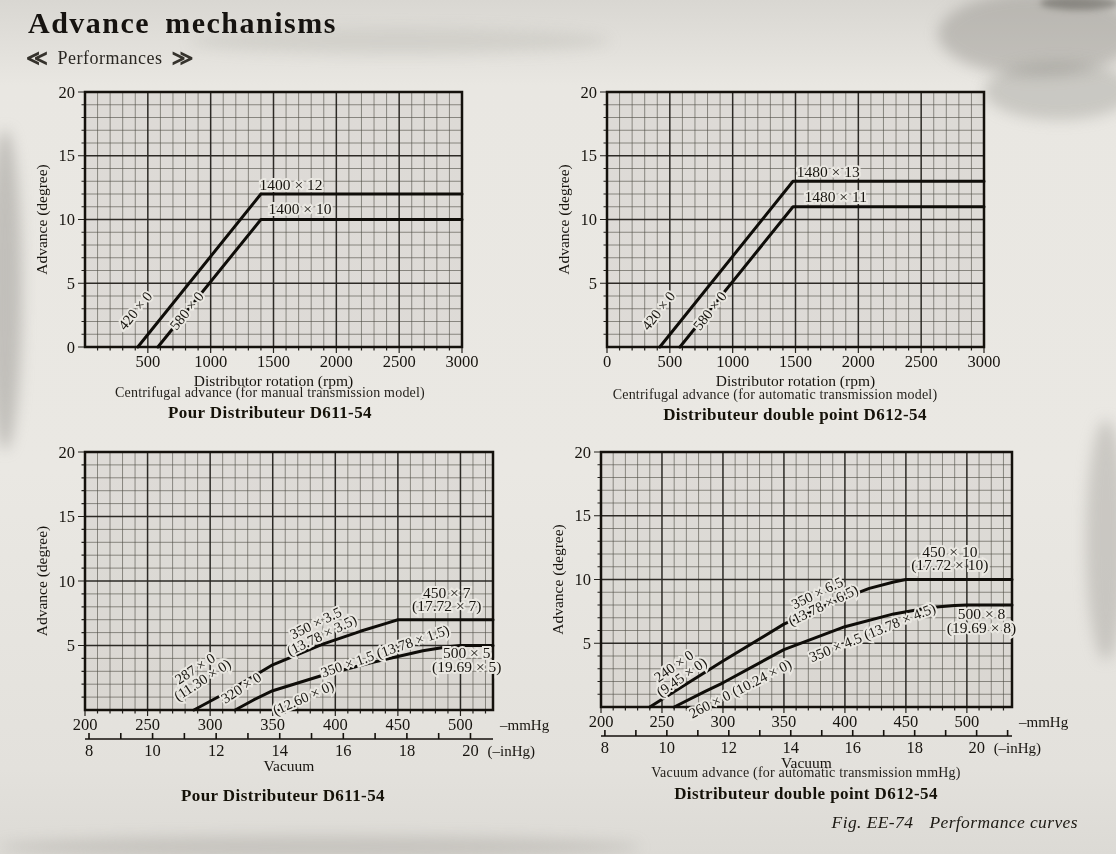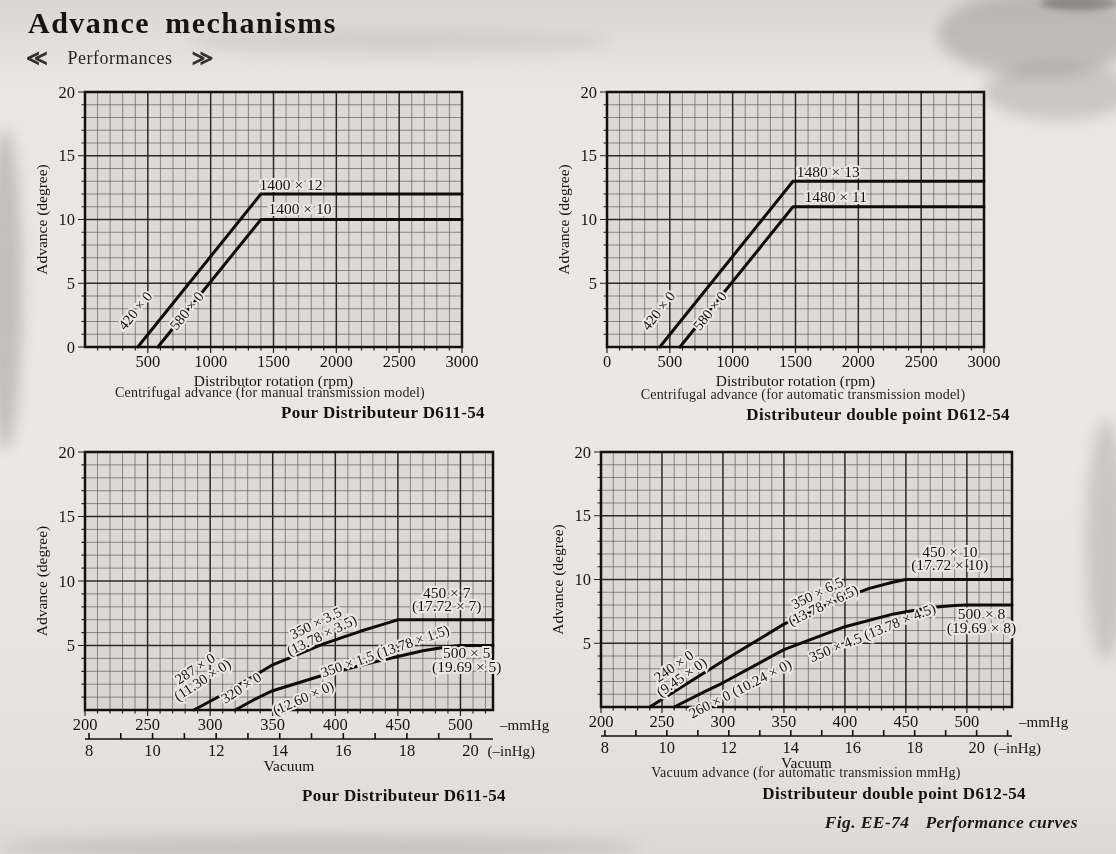--- a/index.html
+++ b/index.html
@@ -11,26 +11,26 @@
   .b2{left:984px;top:62px;width:150px;height:58px;background:rgba(130,128,122,.30);}
   .b3{left:-12px;top:130px;width:34px;height:320px;background:rgba(138,136,130,.42);}
   .b4{left:1086px;top:420px;width:40px;height:240px;background:rgba(146,144,138,.36);}
   .b5{left:190px;top:28px;width:420px;height:26px;background:rgba(160,158,150,.22);}
   .b6{left:0px;top:836px;width:640px;height:22px;background:rgba(148,146,140,.30);}
   .b7{left:1040px;top:-4px;width:80px;height:14px;background:rgba(88,86,80,.5);filter:blur(3px);}
   h1{position:absolute;left:28px;top:6px;margin:0;font-size:30px;font-weight:bold;
      letter-spacing:1.5px;word-spacing:6px;color:#161310;}
   .subtitle{position:absolute;left:26px;top:46px;font-size:18px;letter-spacing:.5px;color:#2a2722;}
   .subtitle .br{font-size:21px;font-weight:bold;color:#35322c;vertical-align:-1px;}
-  .subtitle .st{margin:0 14px;}
+  .subtitle .st{margin:0 4px;}
   figure{position:absolute;margin:0;}
   figure svg{display:block;}
   .cap{position:absolute;text-align:center;font-size:14px;color:#211e19;letter-spacing:.2px;}
-  .cap.bold{font-size:17px;font-weight:bold;color:#151209;letter-spacing:.4px;text-align:right;}
-  .figcap{position:absolute;top:812px;right:38px;font-style:italic;font-weight:700;
+  .cap.bold{font-size:17px;font-weight:bold;color:#151209;letter-spacing:.4px;}
+  .figcap{position:absolute;top:812px;right:38px;font-style:italic;font-weight:400;
           font-size:17.5px;color:#1d1a14;letter-spacing:.4px;}
   .figcap .t{margin-left:16px;}
 </style>
 </head>
 <body>
 
 <div class="page">
   <div class="blob b1"></div>
   <div class="blob b2"></div>
   <div class="blob b3"></div>
@@ -179,21 +179,21 @@
         <text text-anchor="middle" fill="#17140f" font-family="&quot;Liberation Serif&quot;,&quot;DejaVu Serif&quot;,serif" font-size="14.5" stroke="#e9e7e1" stroke-width="4" paint-order="stroke" transform="translate(196.5,253.0) rotate(-27)"><tspan x="0" dy="0">260 × 0 (10.24 × 0)</tspan></text>
         <text text-anchor="middle" fill="#17140f" font-family="&quot;Liberation Serif&quot;,&quot;DejaVu Serif&quot;,serif" font-size="14.5" stroke="#e9e7e1" stroke-width="4" paint-order="stroke" transform="translate(273.3,157.4) rotate(-26)"><tspan x="0" dy="0">350 × 6.5</tspan><tspan x="0" dy="13.5">(13.78 × 6.5)</tspan></text>
         <text text-anchor="middle" fill="#17140f" font-family="&quot;Liberation Serif&quot;,&quot;DejaVu Serif&quot;,serif" font-size="14.5" stroke="#e9e7e1" stroke-width="4" paint-order="stroke" transform="translate(328.2,196.9) rotate(-22)"><tspan x="0" dy="0">350 × 4.5 (13.78 × 4.5)</tspan></text>
         <text text-anchor="middle" fill="#17140f" font-family="&quot;Liberation Serif&quot;,&quot;DejaVu Serif&quot;,serif" font-size="15.5" stroke="#e9e7e1" stroke-width="4" paint-order="stroke" transform="translate(403.8,116.5) rotate(0)"><tspan x="0" dy="0">450 × 10</tspan><tspan x="0" dy="13.5">(17.72 × 10)</tspan></text>
         <text text-anchor="middle" fill="#17140f" font-family="&quot;Liberation Serif&quot;,&quot;DejaVu Serif&quot;,serif" font-size="15.5" stroke="#e9e7e1" stroke-width="4" paint-order="stroke" transform="translate(435.5,179.0) rotate(0)"><tspan x="0" dy="0">500 × 8</tspan><tspan x="0" dy="13.5">(19.69 × 8)</tspan></text>
       </svg>
   </figure>
 
   <div class="cap" style="left:55px;top:385px;width:430px">Centrifugal advance (for manual transmission model)</div>
   <div class="cap bold" style="left:55px;top:403px;width:430px">Pour Distributeur D611-54</div>
-  <div class="cap" style="left:588px;top:387px;width:430px">Centrifugal advance (for automatic transmission model)</div>
+  <div class="cap" style="left:560px;top:387px;width:430px">Centrifugal advance (for automatic transmission model)</div>
   <div class="cap bold" style="left:580px;top:405px;width:430px">Distributeur double point D612-54</div>
   <div class="cap bold" style="left:60px;top:786px;width:446px">Pour Distributeur D611-54</div>
   <div class="cap" style="left:586px;top:765px;width:440px">Vacuum advance (for automatic transmission mmHg)</div>
   <div class="cap bold" style="left:586px;top:784px;width:440px">Distributeur double point D612-54</div>
 
   <div class="figcap">
     <span>Fig. EE-74</span><span class="t">Performance curves</span>
   </div>
 </div>
 

